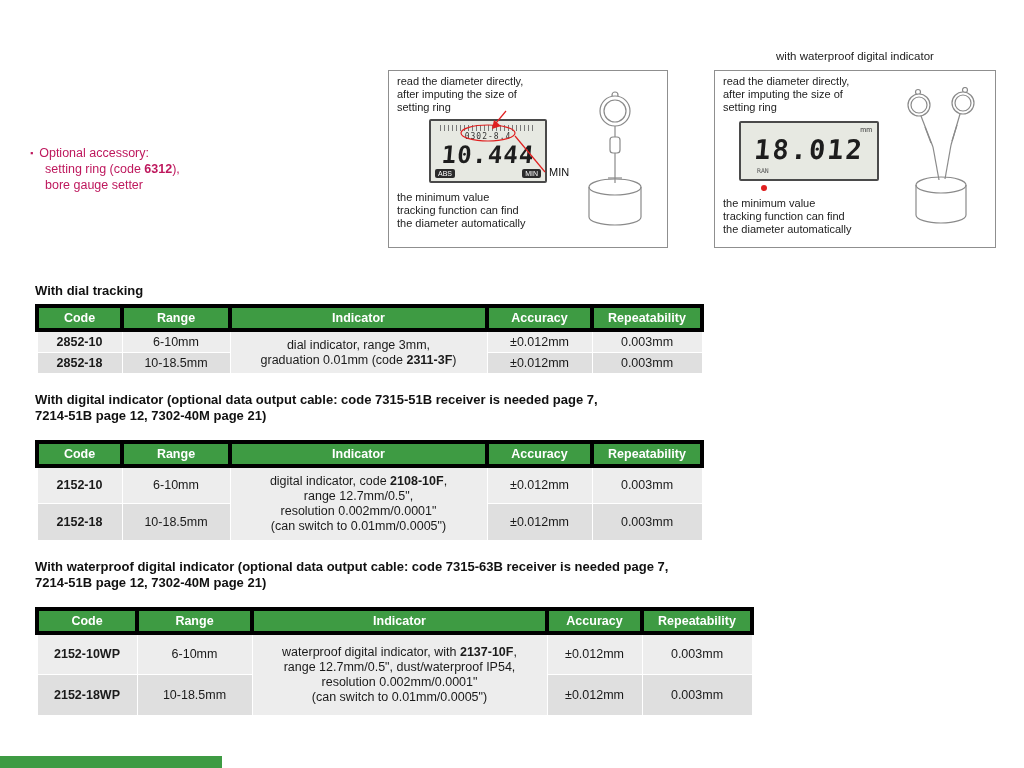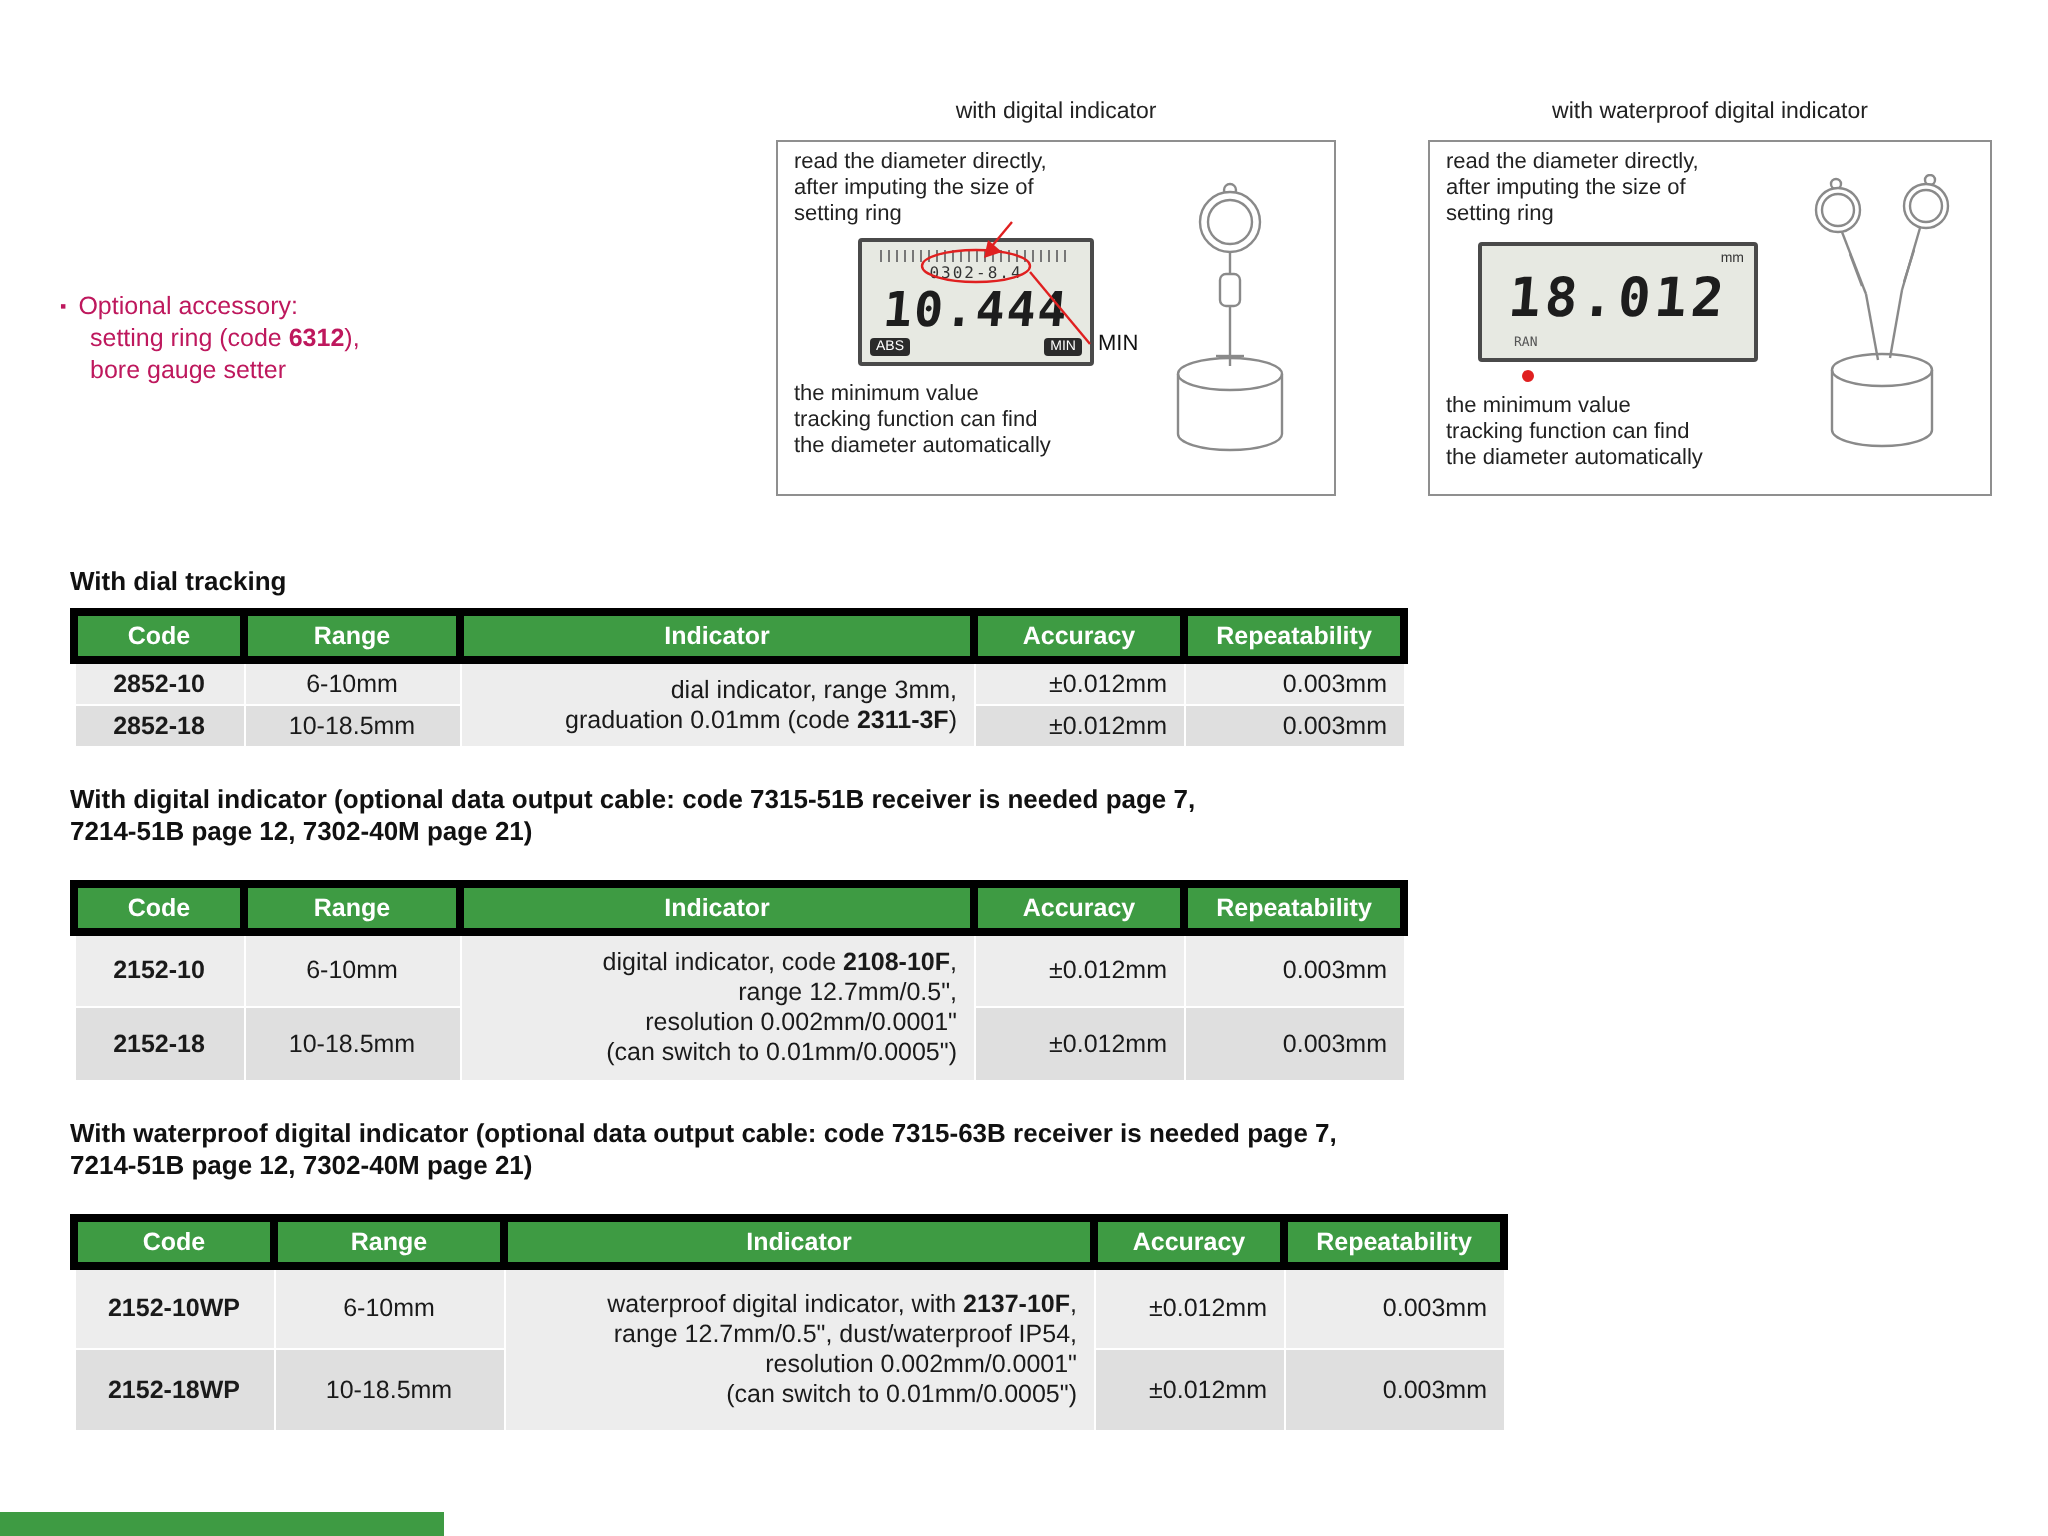--- a/index.html
+++ b/index.html
@@ -29,37 +29,36 @@
   .red-dot{position:absolute;width:6px;height:6px;border-radius:50%;background:var(--red,#e02020)}
   .gauge{position:absolute}
   .gauge *{stroke:#8a8a8a;stroke-width:1.2;fill:none}
   .gauge .wfill{fill:#fff}
   .tbl-title{position:absolute;font-size:13px;font-weight:bold;white-space:pre-line;line-height:16px;color:#111}
   table.spec{position:absolute;border-collapse:collapse;table-layout:fixed;font-size:12.5px;border:1px solid #cfcfcf}
   .spec th{background:var(--green,#3e9b43);color:#fff;font-weight:bold;font-size:12.5px;padding:3px 4px;border:4px solid #000000}
   .spec td{border:1px solid #fff;padding:3px 8px;vertical-align:middle}
   .spec tr.rowA td{background:#ededed}
   .spec tr.rowB td{background:#dfdfdf}
-  .spec td.ind{white-space:pre-line;line-height:15px;background:#ededed !important;text-align:right}
+  .spec td.ind{white-space:pre-line;line-height:15px;background:#ededed !important;text-align:center}
   .spec td.code{font-weight:bold;text-align:center}
   .spec td.range{text-align:center}
-  .spec td.ctr{text-align:right}
+  .spec td.ctr{text-align:center}
   .t2 tbody tr{height:37px}
   .t3 tbody tr{height:41px}
   .footer-bar{position:absolute;left:0;bottom:0;width:222px;height:12px;background:var(--green,#3e9b43)}
   .accessory{position:absolute;left:30px;top:145px;font-size:12.5px;line-height:16px;color:#be185d}
   .accessory .bullet{font-size:9px;margin-right:6px;vertical-align:1px}
   .accessory .indent{padding-left:15px}
 </style>
 </head>
 <body>
 
 <div class="page">
 
-  <div class="caption" style="left:388px;width:280px;">with digital indicator</div>
   <div class="caption" style="left:714px;width:282px;">with waterproof digital indicator</div>
 
   <div class="panel" style="left:388px;top:70px;width:280px;height:178px;">
     <div class="note" style="left:8px;top:4px;width:200px;">read the diameter directly,
 after imputing the size of
 setting ring</div>
 
     <div class="lcd" style="left:40px;top:48px;width:118px;height:64px;">
       <div class="ruler"></div>
       <div class="lcd-small">0302-8.4</div>

